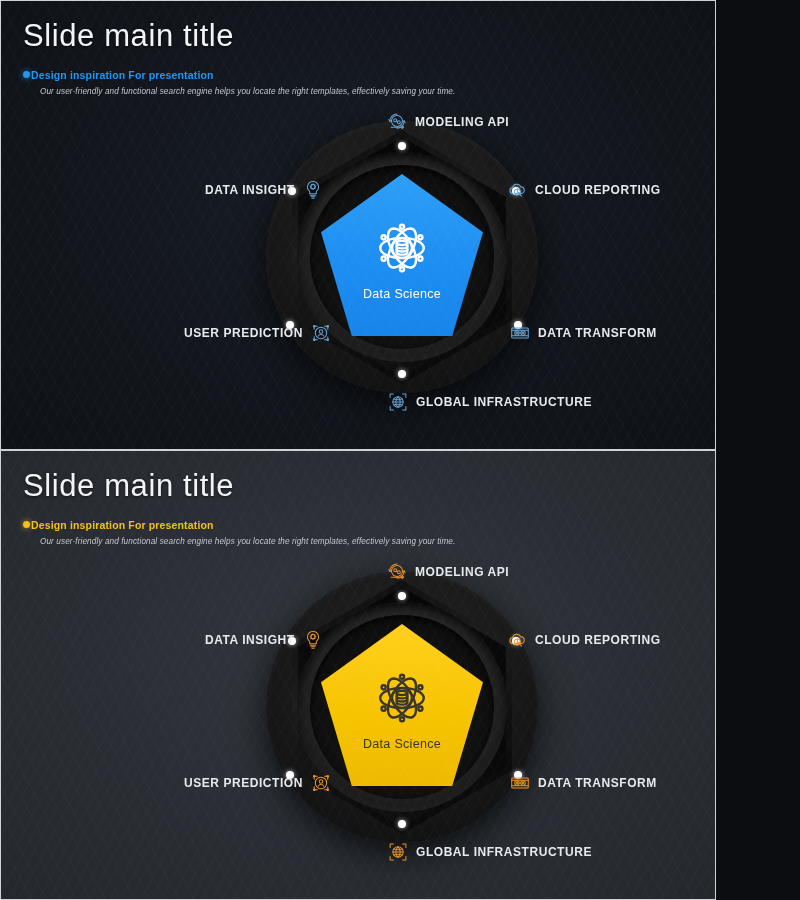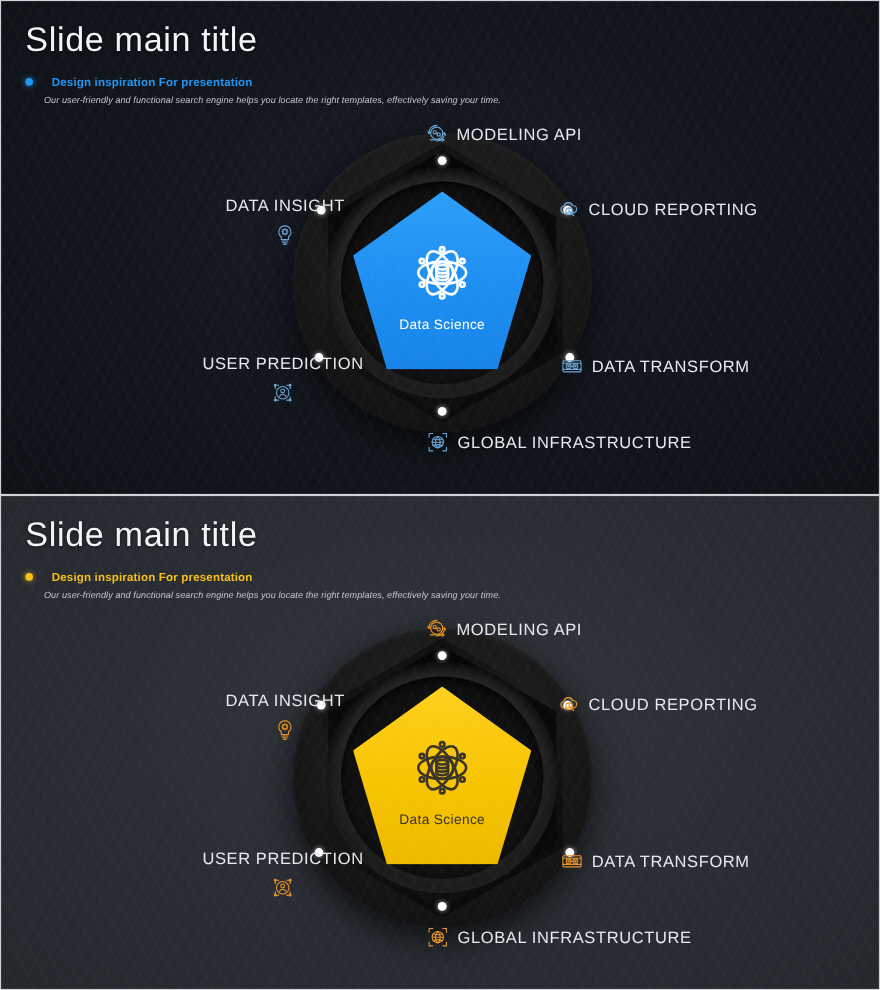--- a/index.html
+++ b/index.html
@@ -15,21 +15,21 @@
   .page {
     position: relative;
     width: 800px;
     height: 900px;
   }
 
   
   .panel {
     position: absolute;
     left: 0;
-    width: 800px;
+    width: 716px;
     height: 450px;
     overflow: hidden;
     border: 1px solid #cfd3d8;
   }
   .panel--dark  { top: 0;   background: radial-gradient(ellipse at 50% 45%, #181d25 0%, #12161c 55%, #0e1116 100%); }
   .panel--gray  { top: 450px; background: radial-gradient(ellipse at 50% 45%, #32373d 0%, #2a2e34 55%, #24282d 100%); }
 
   
   .panel::after {
     content: "";
@@ -49,21 +49,21 @@
     font-weight: 300;
     letter-spacing: .6px;
     color: #f2f4f7;
     line-height: 1.25;
     text-shadow: 0 1px 3px rgba(0,0,0,.65);
   }
 
   .sub-row {
     display: flex;
     align-items: center;
-    gap: 17px;
+    gap: 1px;
     margin-top: 13px;
   }
   .bullet-dot {
     width: 7px; height: 7px; border-radius: 50%;
     flex: 0 0 auto;
   }
   .sub-headline {
     font-size: 10.5px;
     font-weight: 700;
     letter-spacing: .15px;
@@ -178,26 +178,26 @@
 
   
   .node {
     position: absolute;
     display: flex;
     align-items: center;
     gap: 7px;
     z-index: 6;
     white-space: nowrap;
   }
-  .node--left { flex-direction: column; }
+  .node--left { flex-direction: row; }
   .node-text {
-    font-size: 15px;
+    font-size: 12px;
     letter-spacing: .55px;
     color: #e6e9ed;
-    font-weight: 400;
+    font-weight: 700;
   }
   .node-icon { width: 22px; height: 22px; display: block; flex: 0 0 auto; }
   .panel--dark .node-icon svg { stroke: #6aa6d8; }
   .panel--gray .node-icon svg { stroke: #e8952a; }
 </style>
 </head>
 <body>
 
 <div class="page">
 

